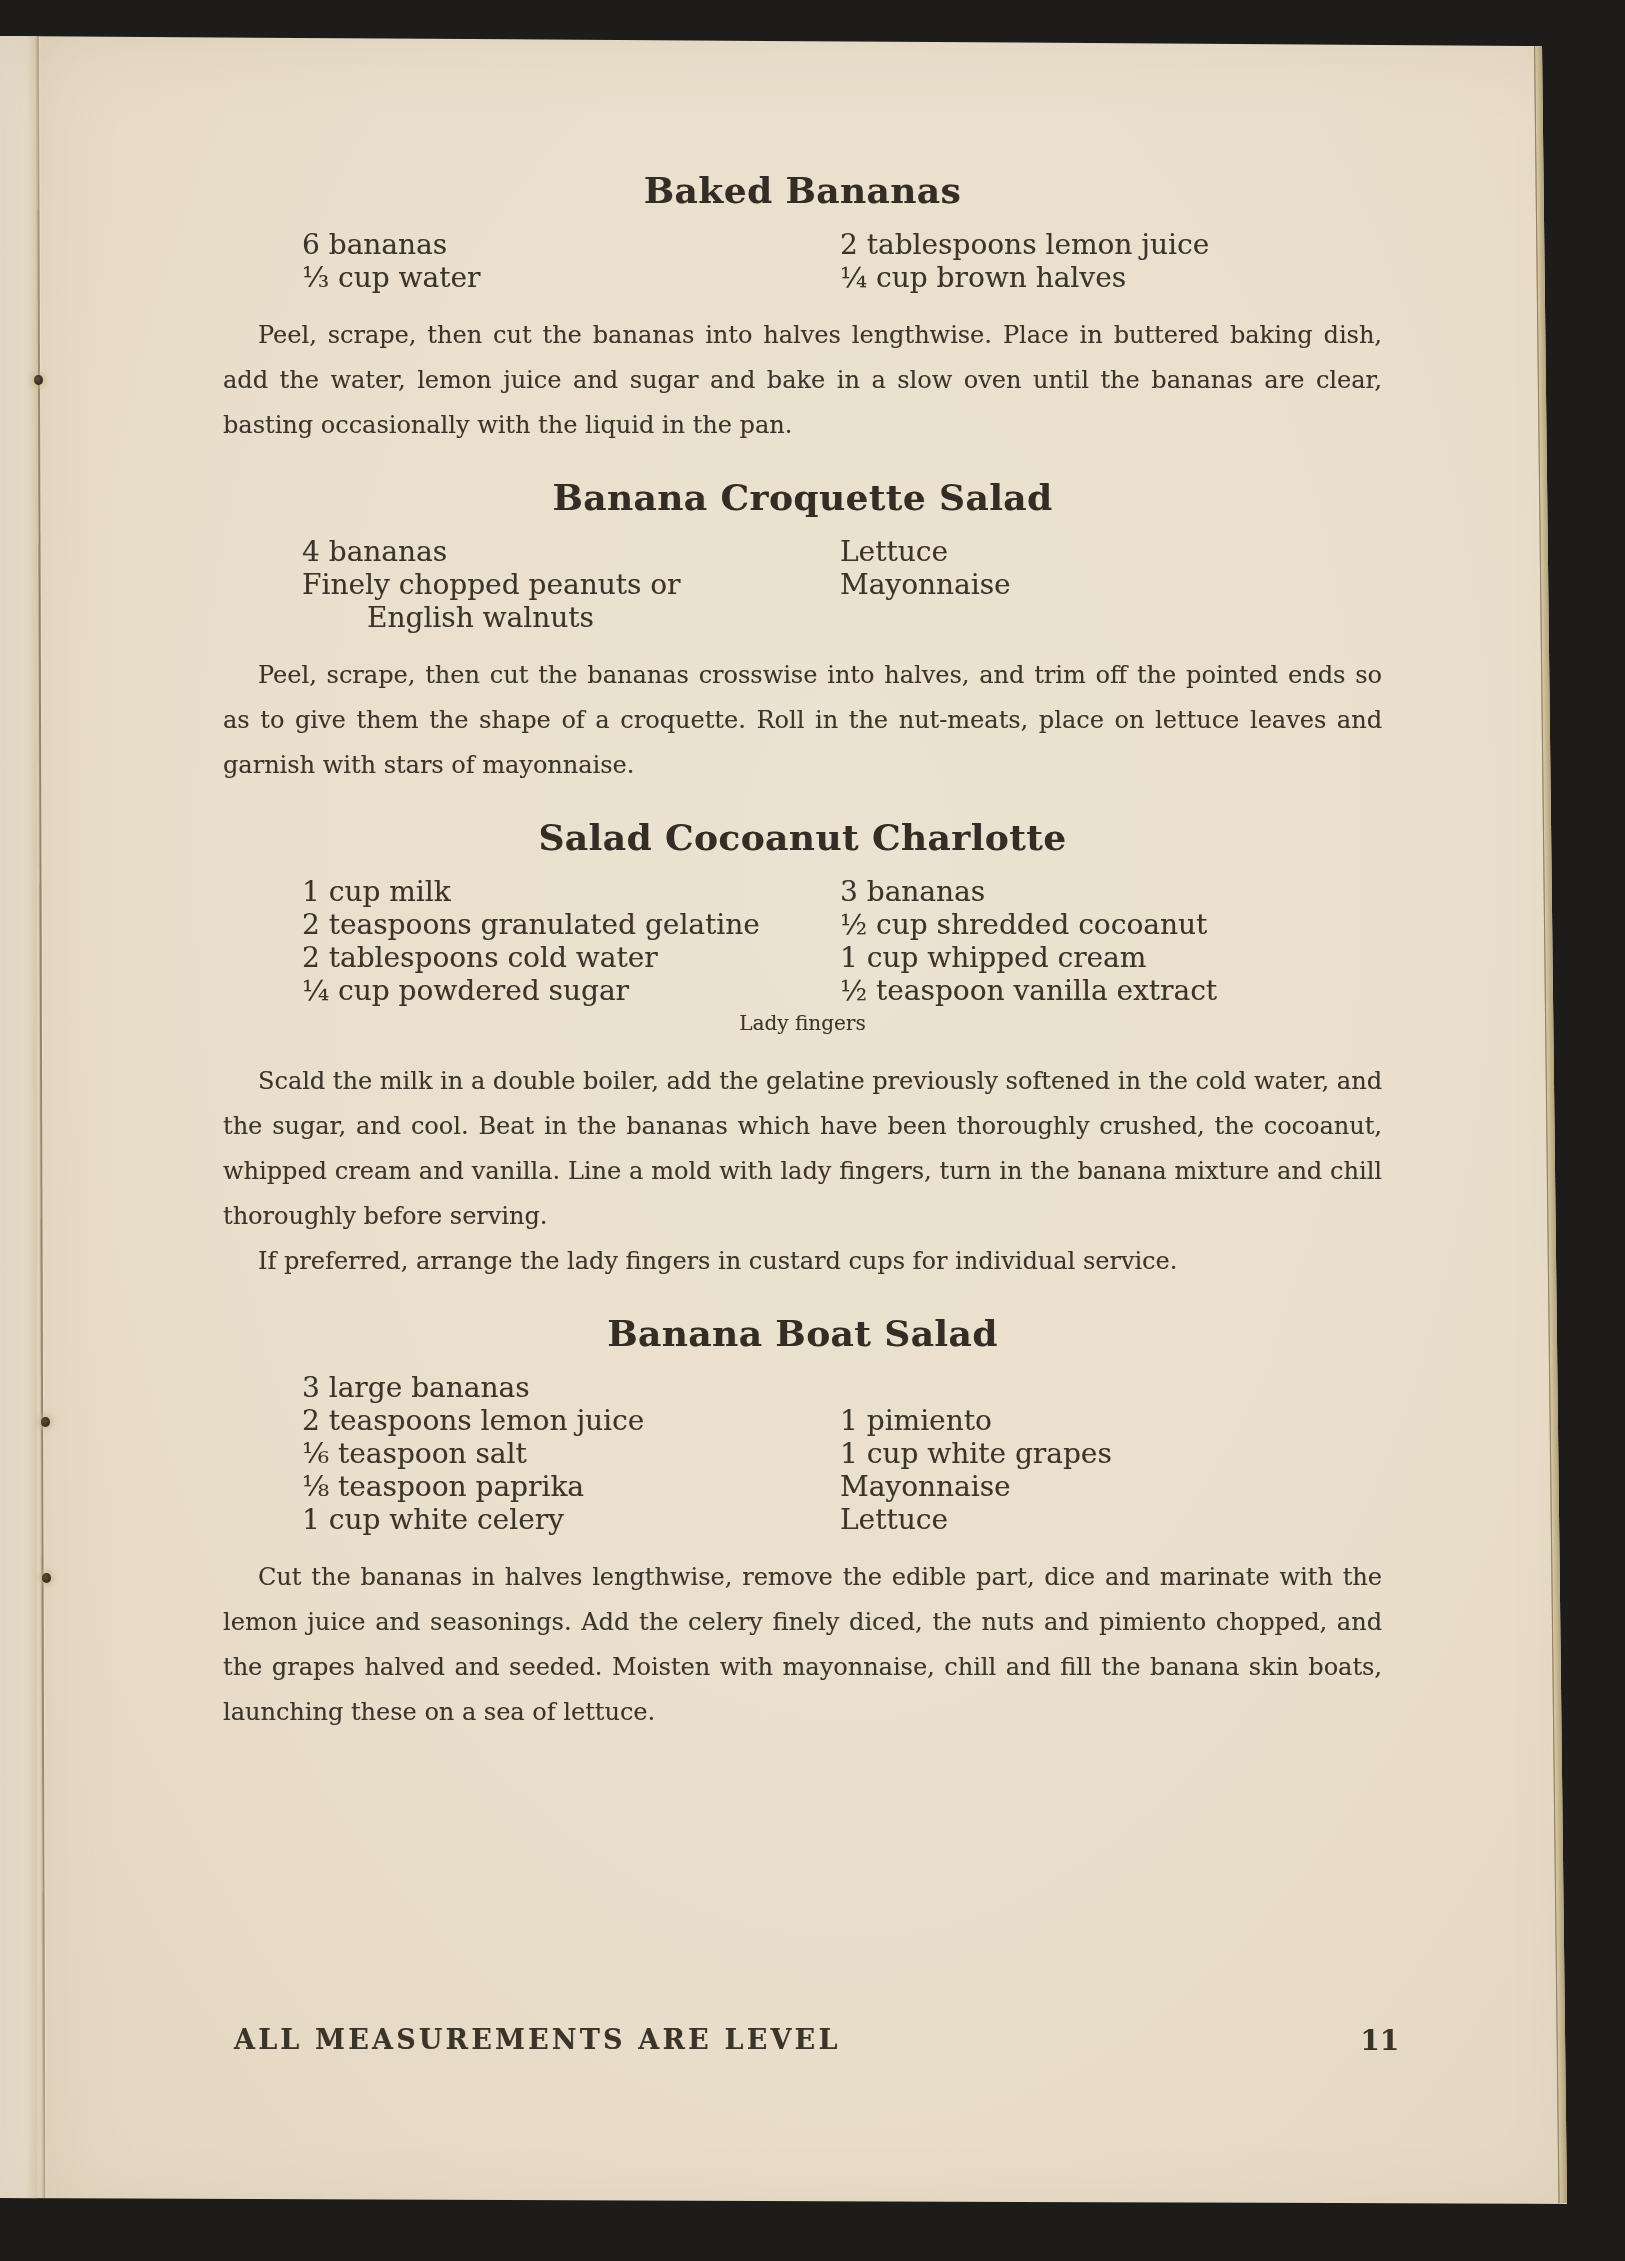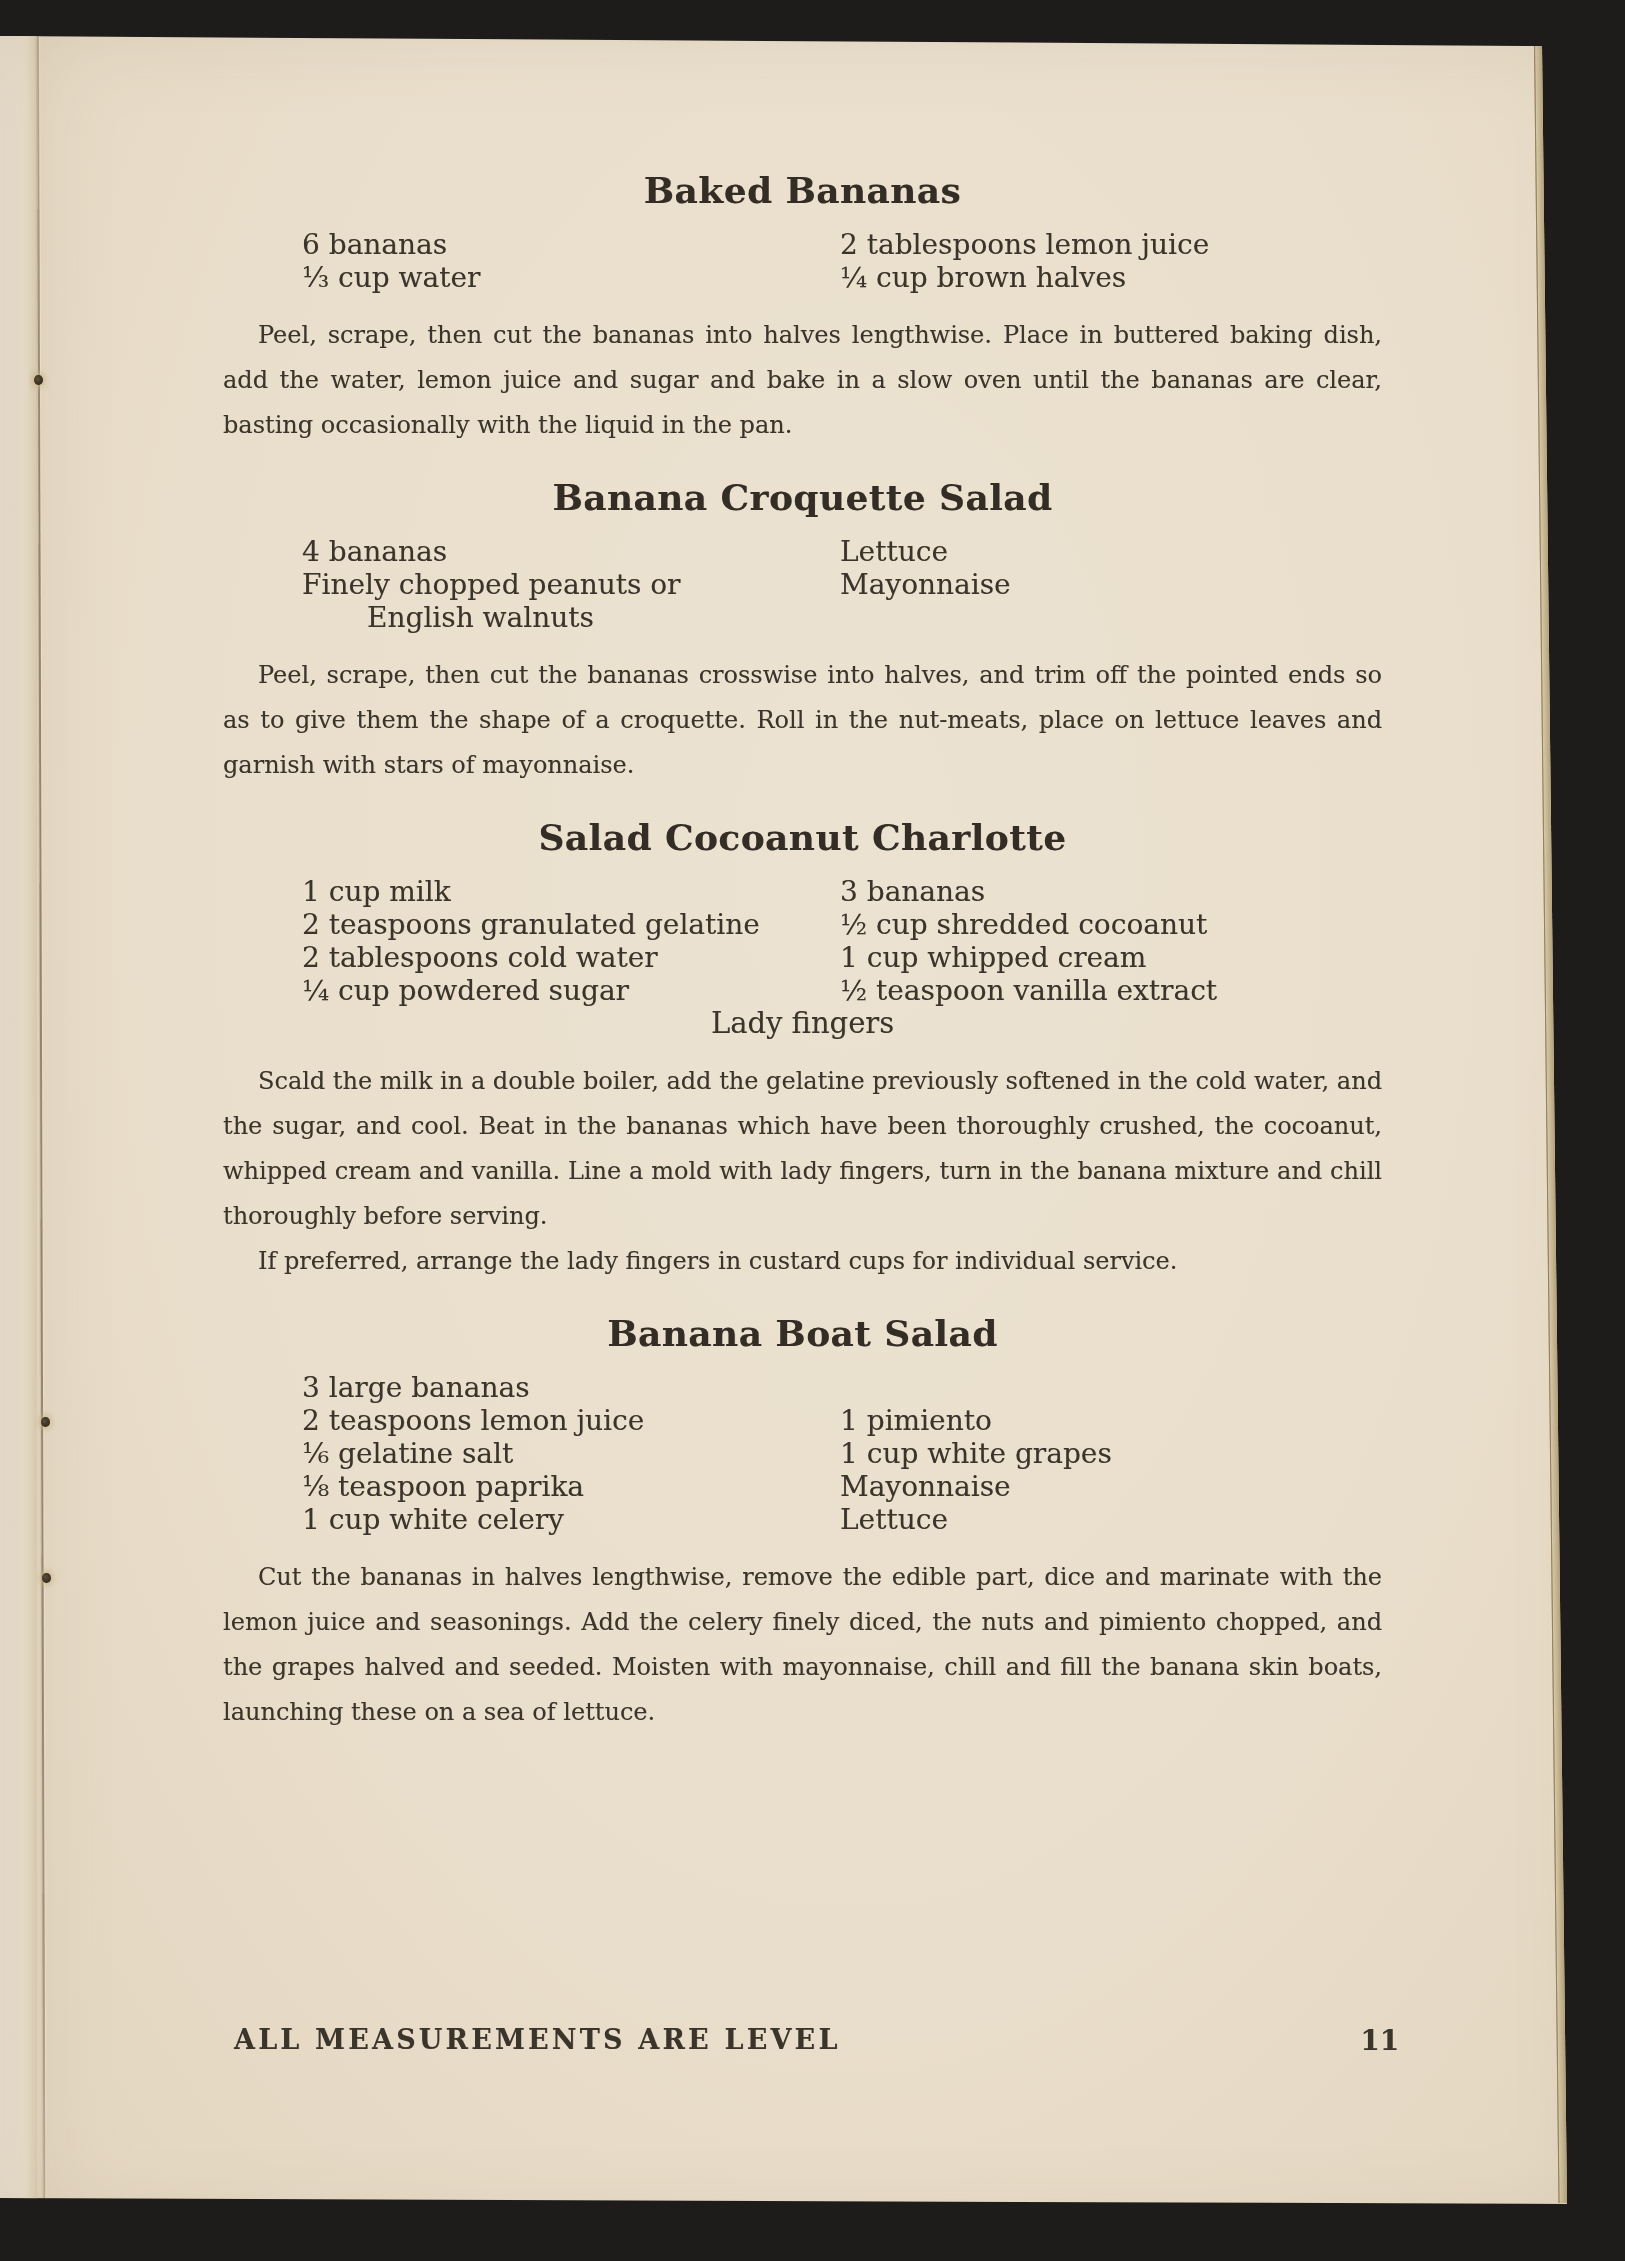--- a/index.html
+++ b/index.html
@@ -67,21 +67,21 @@
     color: #332d25;
   }
   .ingredients { margin: 0 0 19px 0; }
   .ing-row {
     display: grid; grid-template-columns: 538px 1fr;
     padding-left: 79px;
     font-size: 28px; line-height: 33px;
   }
   .ing-cell { white-space: nowrap; }
   .ing-cell.indent { padding-left: 65px; }
-  .ing-center { text-align: center; font-size: 29px; line-height: 33px; }
+  .ing-center { text-align: center; font-size: 20px; line-height: 33px; }
   .para {
     font-size: 24px; line-height: 45px;
     text-align: justify; text-indent: 35px; margin: 0;
   }
 
   
   .footer {
     position: absolute; left: 234px; top: 2024px; width: 1159px;
     font-size: 27px; font-weight: bold; letter-spacing: 3.2px;
     text-align: left; color: #3a342b;
@@ -164,21 +164,21 @@
         <h2 class="recipe-title">Banana Boat Salad</h2>
         <div class="ingredients">
           <div class="ing-row">
             <span class="ing-cell">3 large bananas</span>
           </div>
           <div class="ing-row">
             <span class="ing-cell">2 teaspoons lemon juice</span>
             <span class="ing-cell">1 pimiento</span>
           </div>
           <div class="ing-row">
-            <span class="ing-cell">⅙ gelatine salt</span>
+            <span class="ing-cell">⅙ teaspoon salt</span>
             <span class="ing-cell">1 cup white grapes</span>
           </div>
           <div class="ing-row">
             <span class="ing-cell">⅛ teaspoon paprika</span>
             <span class="ing-cell">Mayonnaise</span>
           </div>
           <div class="ing-row">
             <span class="ing-cell">1 cup white celery</span>
             <span class="ing-cell">Lettuce</span>
           </div>

